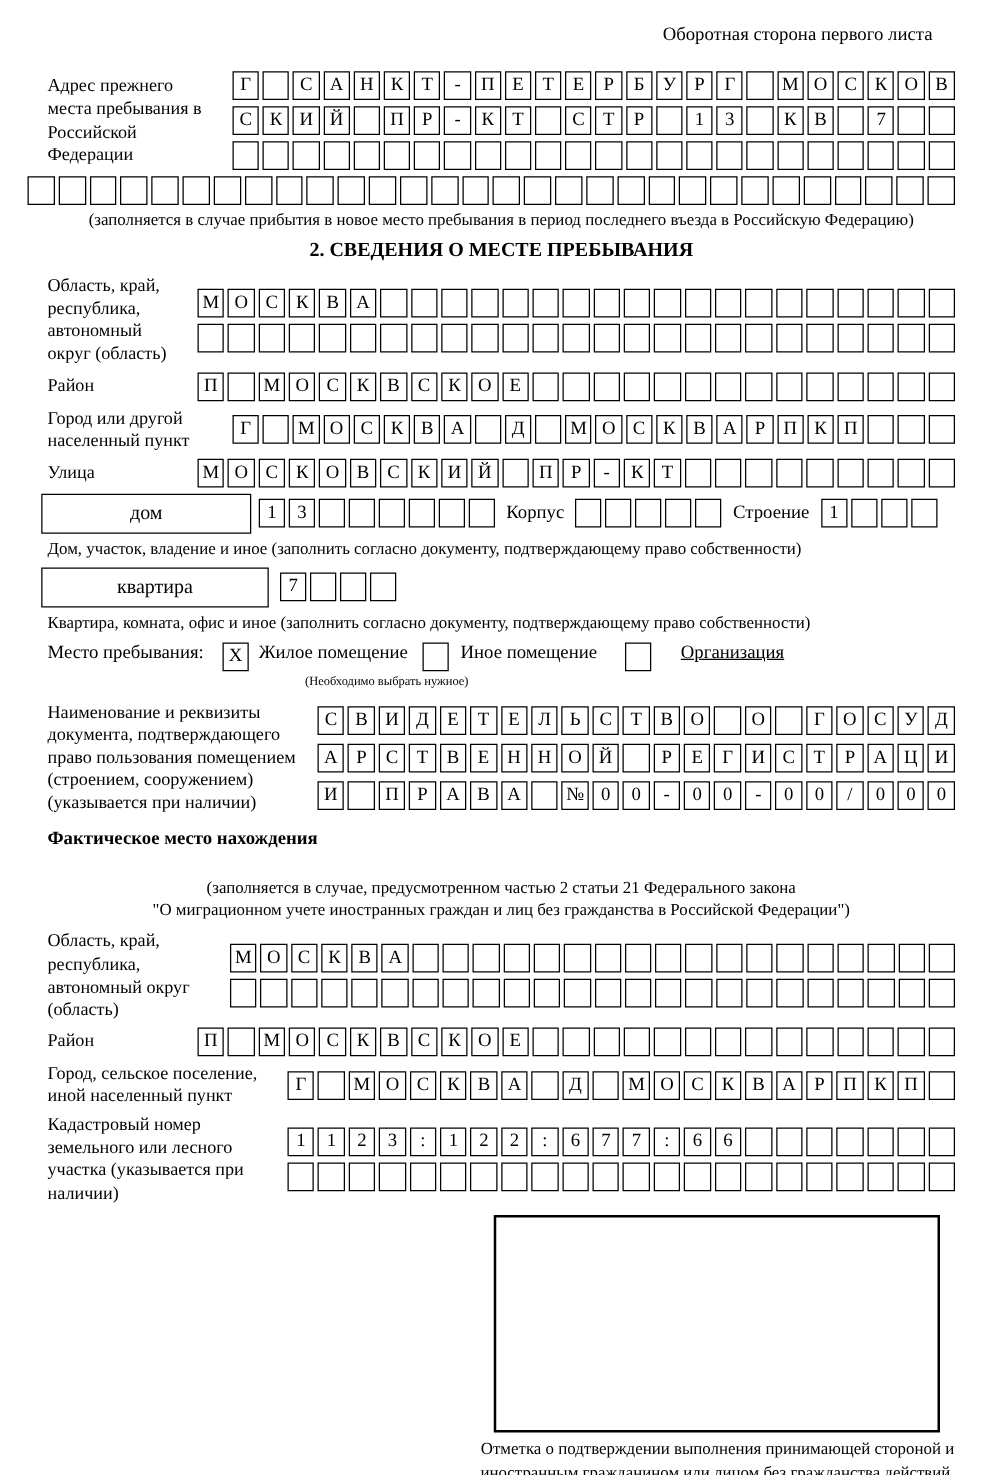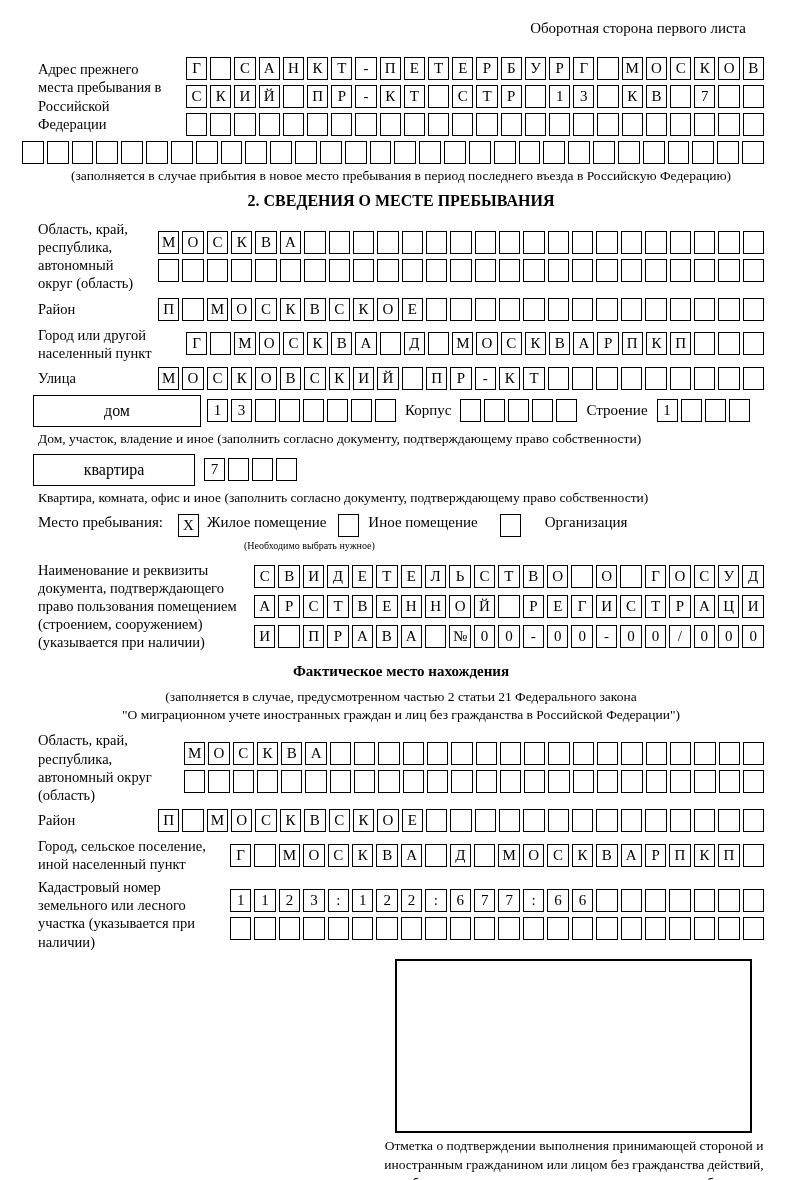--- a/index.html
+++ b/index.html
@@ -30,21 +30,21 @@
     display: flex; align-items: center; justify-content: center;
     font-size: 15px; line-height: 1;
   }
   .cells.fixed { flex: 0 0 auto; }
   .cells.fixed .cell { flex: 0 0 auto; width: 21px; }
 
   .full-row { margin-left: -16px; margin-bottom: 2px; }
   .note { font-size: 13.5px; text-align: center; margin: 4px 0 8px; }
   .note-left { font-size: 13.5px; margin: 2px 0 7px; }
   .section-title { text-align: center; font-weight: bold; font-size: 16px; margin: 8px 0 10px; }
-  .sub-title { text-align: center; font-weight: bold; font-size: 15px; margin: 12px 0 9px; }
+  .sub-title { text-align: left; font-weight: bold; font-size: 15px; margin: 12px 0 22px; }
   .center-note { text-align: center; font-size: 13.5px; margin: 2px 0; }
 
   .house-row { display: flex; align-items: center; margin: 2px 0 4px; margin-left: -5px; }
   .big-box {
     border: 1.6px solid #000; height: 32px; flex: 0 0 auto;
     display: flex; align-items: center; justify-content: center; font-size: 16px;
   }
   .inline-label { font-size: 15px; padding: 0 9px; flex: 0 0 auto; }
 
   .stay-row { display: flex; align-items: flex-start; font-size: 15px; margin: 8px 0 3px; }
@@ -359,38 +359,38 @@
     <div class="cells fixed">
         <div class="cell">1</div>
         <div class="cell"></div>
         <div class="cell"></div>
         <div class="cell"></div>
       </div>
   </div>
   <div class="note-left">Дом, участок, владение и иное (заполнить согласно документу, подтверждающему право собственности)</div>
 
   <div class="house-row">
-    <div class="big-box" style="width:162px; margin-right:9px;">квартира</div>
+    <div class="big-box" style="width:182px; margin-right:9px;">квартира</div>
     <div class="cells fixed">
         <div class="cell">7</div>
         <div class="cell"></div>
         <div class="cell"></div>
         <div class="cell"></div>
       </div>
   </div>
   <div class="note-left">Квартира, комната, офис и иное (заполнить согласно документу, подтверждающему право собственности)</div>
 
   <div class="stay-row">
     <span style="width:140px; flex:0 0 auto;">Место пребывания:</span>
     <span class="checkbox">X</span>
     <span style="margin-left:8px;">Жилое помещение</span>
     <span class="checkbox" style="margin-left:12px;"></span>
     <span style="margin-left:9px;">Иное помещение</span>
     <span class="checkbox" style="margin-left:22px;"></span>
-    <span style="margin-left:24px;">Организация</span>
+    <span style="margin-left:24px;text-decoration:underline;">Организация</span>
   </div>
   <div class="stay-note">(Необходимо выбрать нужное)</div>
 
   <div class="field">
     <div class="label w216">Наименование и реквизиты документа, подтверждающего право пользования помещением (строением, сооружением) (указывается при наличии)</div>
     <div class="rows doc">
       <div class="cells">
           <div class="cell">С</div>
           <div class="cell">В</div>
           <div class="cell">И</div>

